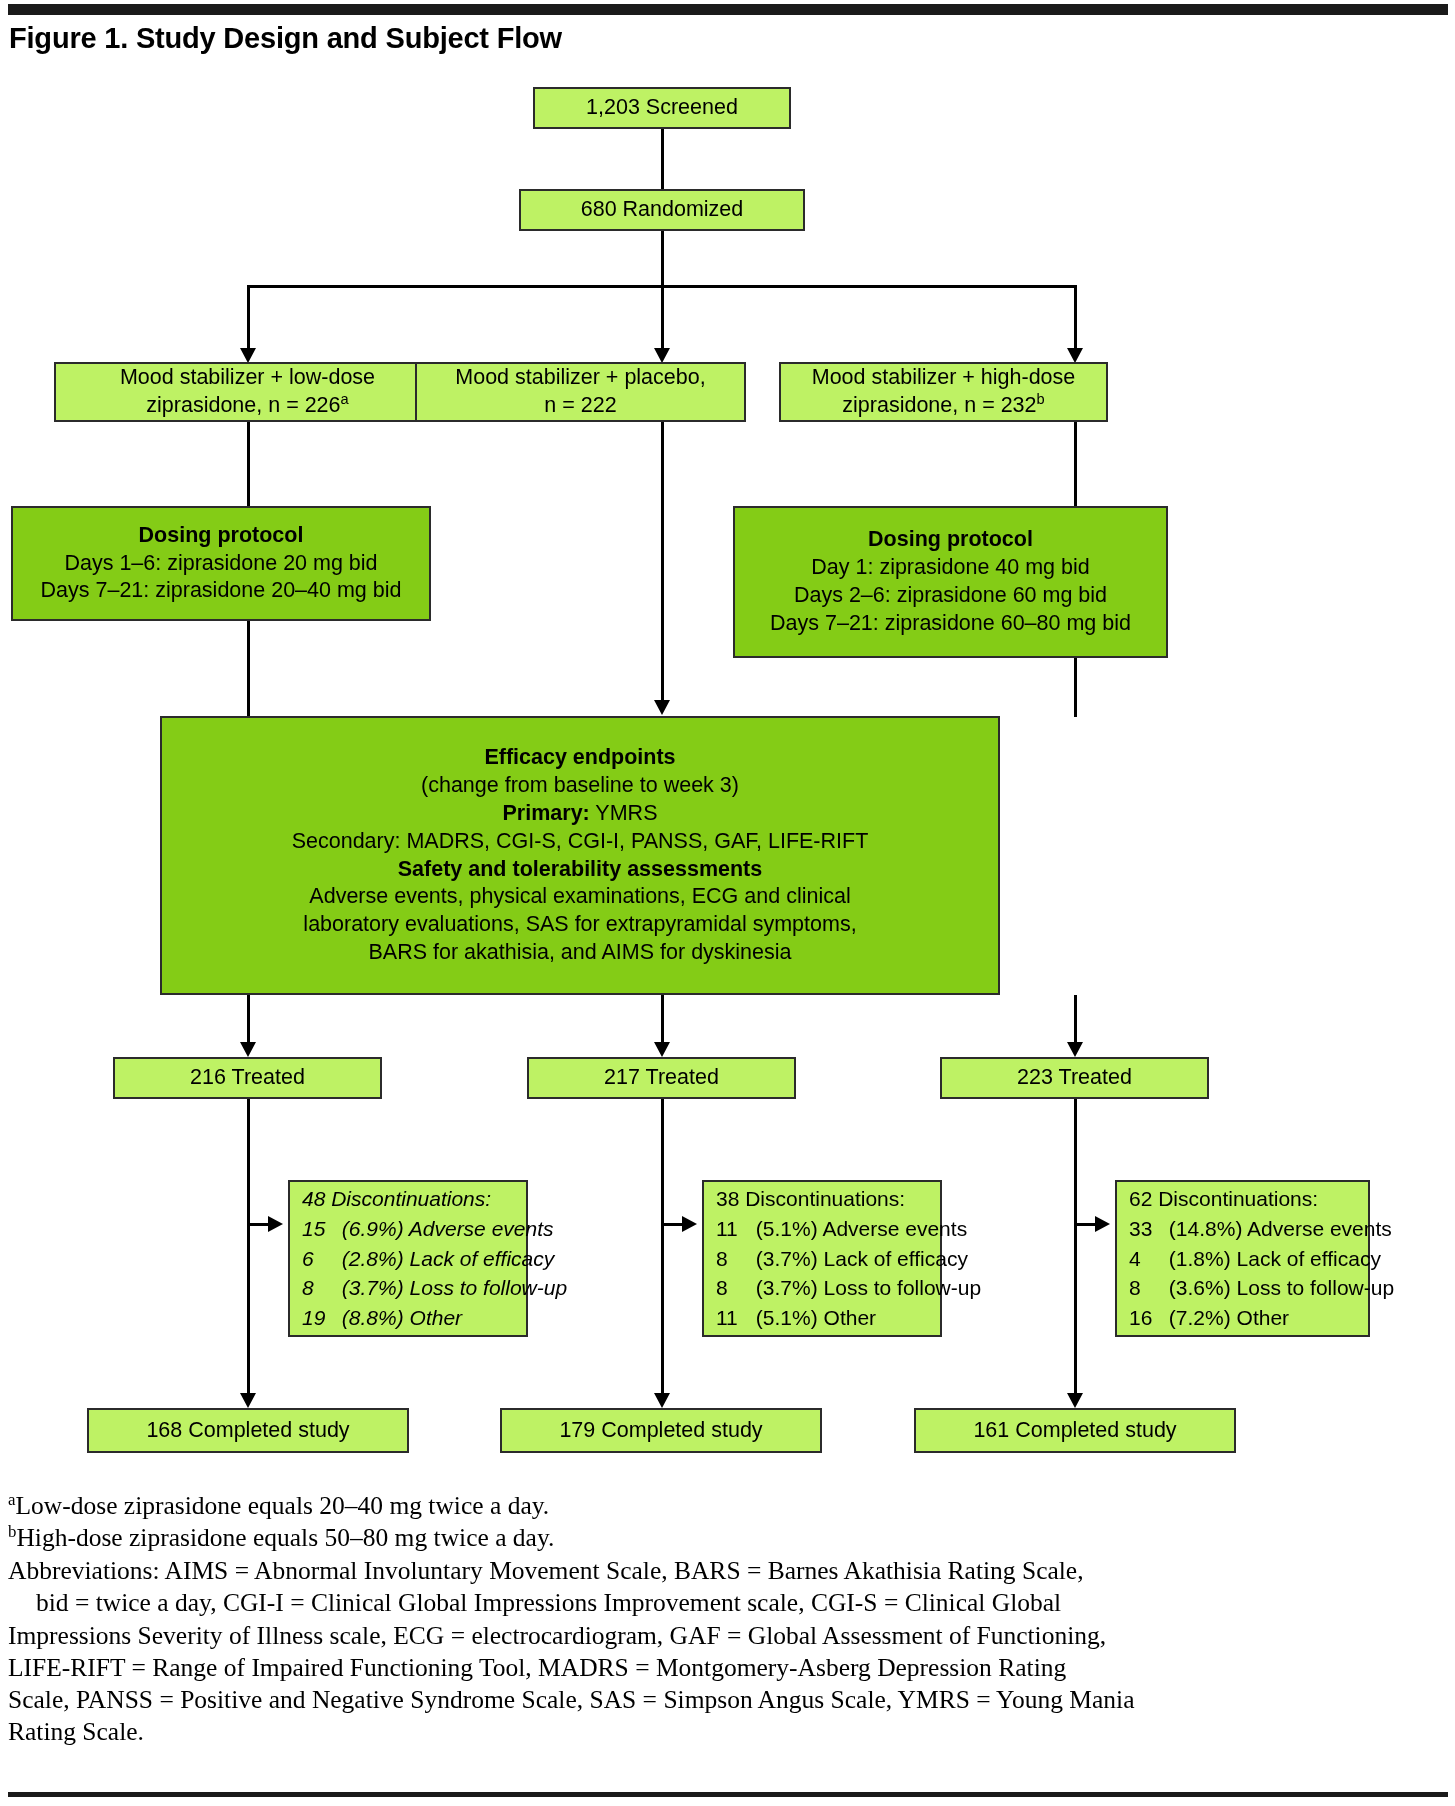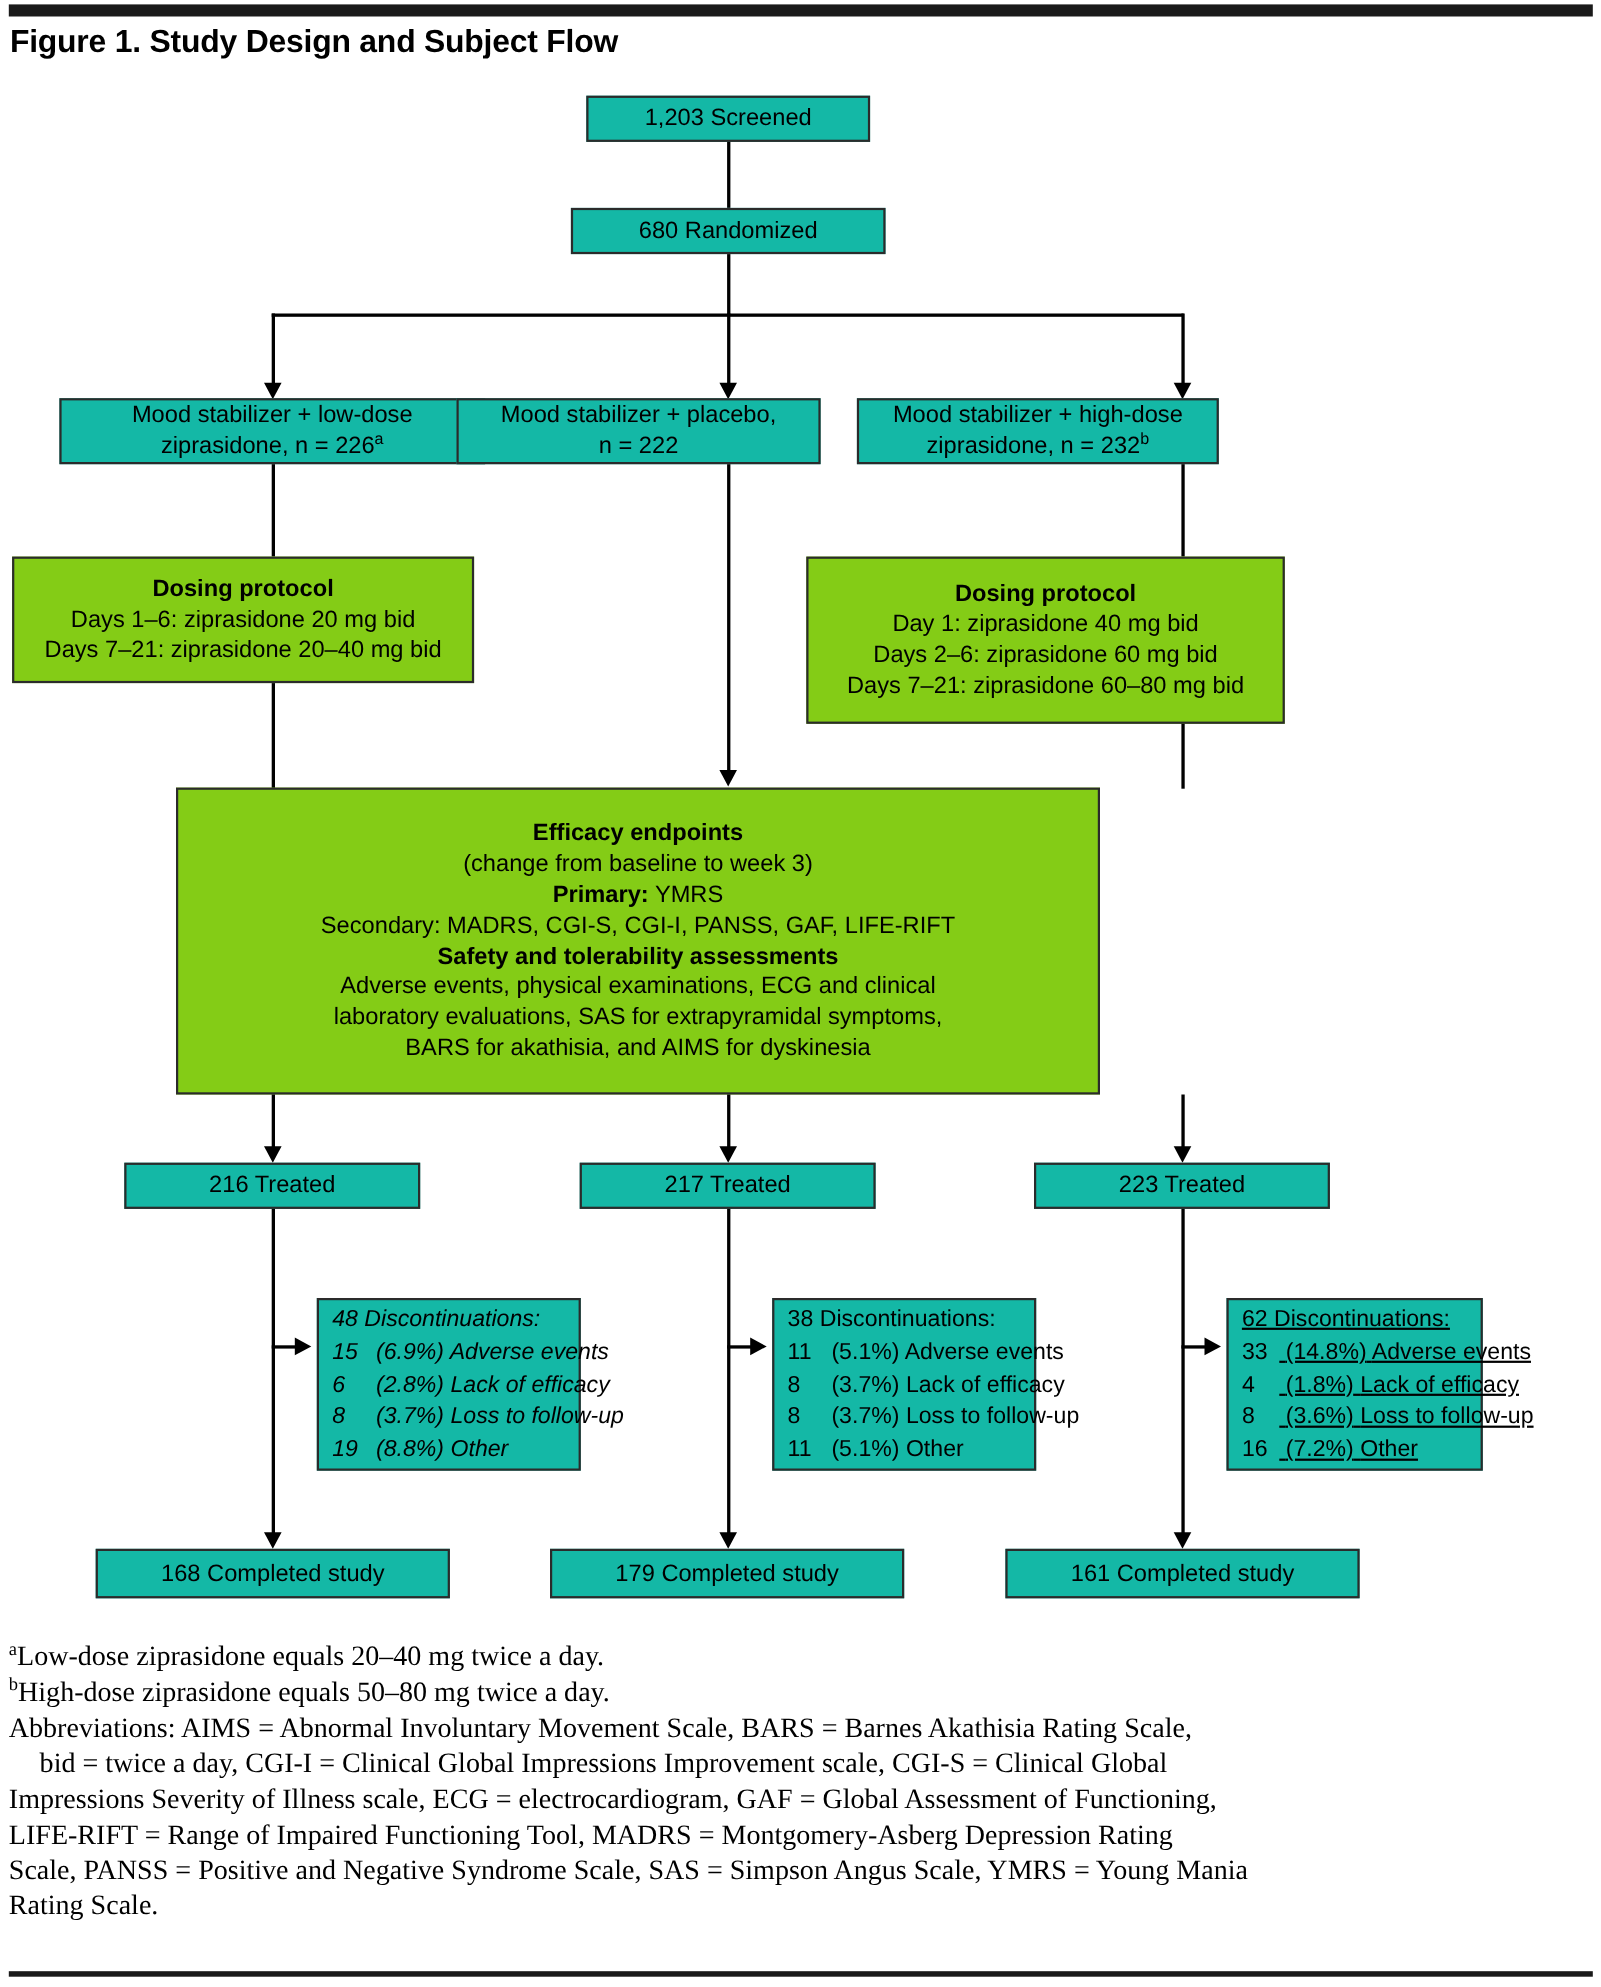--- a/index.html
+++ b/index.html
@@ -35,21 +35,21 @@
     font-size: 29px;
     font-weight: bold;
     letter-spacing: -0.2px;
     white-space: nowrap;
   }
 
   
   .box {
     position: absolute;
     border: 2.4px solid #2b2b2b;
-    background: #14b8a6;
+    background: #bef264;
     display: flex;
     flex-direction: column;
     align-items: center;
     justify-content: center;
     text-align: center;
     font-size: 21.5px;
     line-height: 1.30;
     padding: 3px 8px;
   }
   .box.shaded { background: #84cc16; }
@@ -228,21 +228,21 @@
   </div>
 
   <div class="box listbox" style="left:702px; top:1180px; width:240px; height:157px;">
     <span class="ln">38 Discontinuations:</span>
     <span class="ln"><span class="num">11</span> <span>(5.1%)</span> <span>Adverse events</span></span>
     <span class="ln"><span class="num">8</span> <span>(3.7%)</span> <span>Lack of efficacy</span></span>
     <span class="ln"><span class="num">8</span> <span>(3.7%)</span> <span>Loss to follow-up</span></span>
     <span class="ln"><span class="num">11</span> <span>(5.1%)</span> <span>Other</span></span>
   </div>
 
-  <div class="box listbox" style="left:1115px; top:1180px; width:233px; height:157px;text-decoration:underline;">
+  <div class="box listbox" style="left:1115px; top:1180px; width:255px; height:157px;">
     <span class="ln">62 Discontinuations:</span>
     <span class="ln"><span class="num">33</span> <span>(14.8%)</span> <span>Adverse events</span></span>
     <span class="ln"><span class="num">4</span> <span>(1.8%)</span> <span>Lack of efficacy</span></span>
     <span class="ln"><span class="num">8</span> <span>(3.6%)</span> <span>Loss to follow-up</span></span>
     <span class="ln"><span class="num">16</span> <span>(7.2%)</span> <span>Other</span></span>
   </div>
 
   <div class="box" style="left:87px; top:1408px; width:322px; height:45px;">
     <span class="ln">168 Completed study</span>
   </div>

